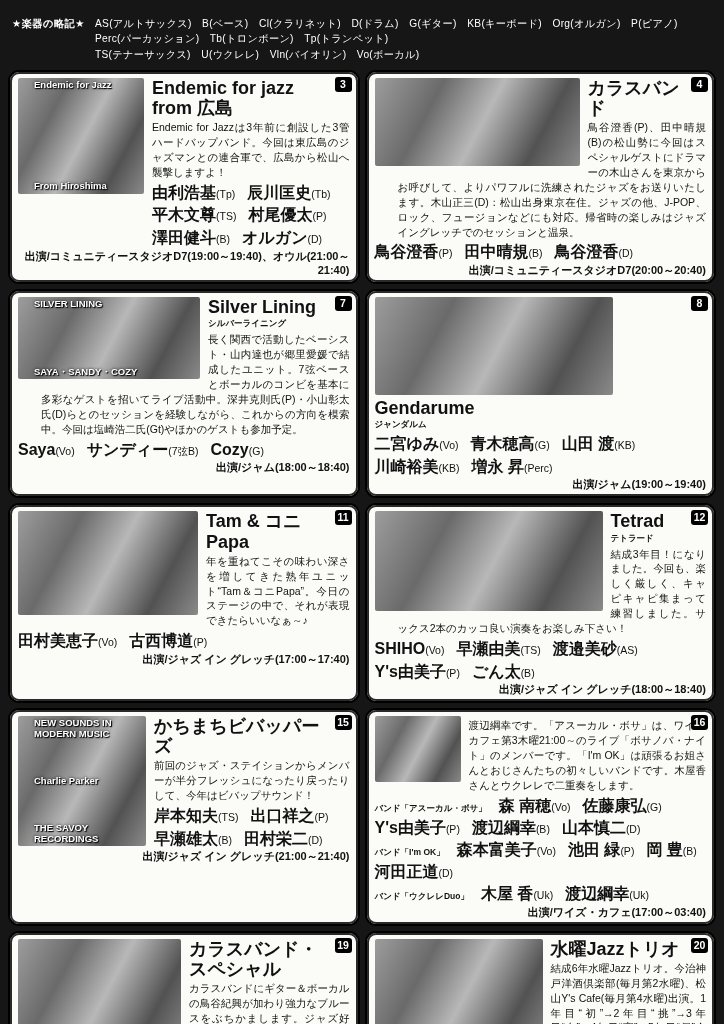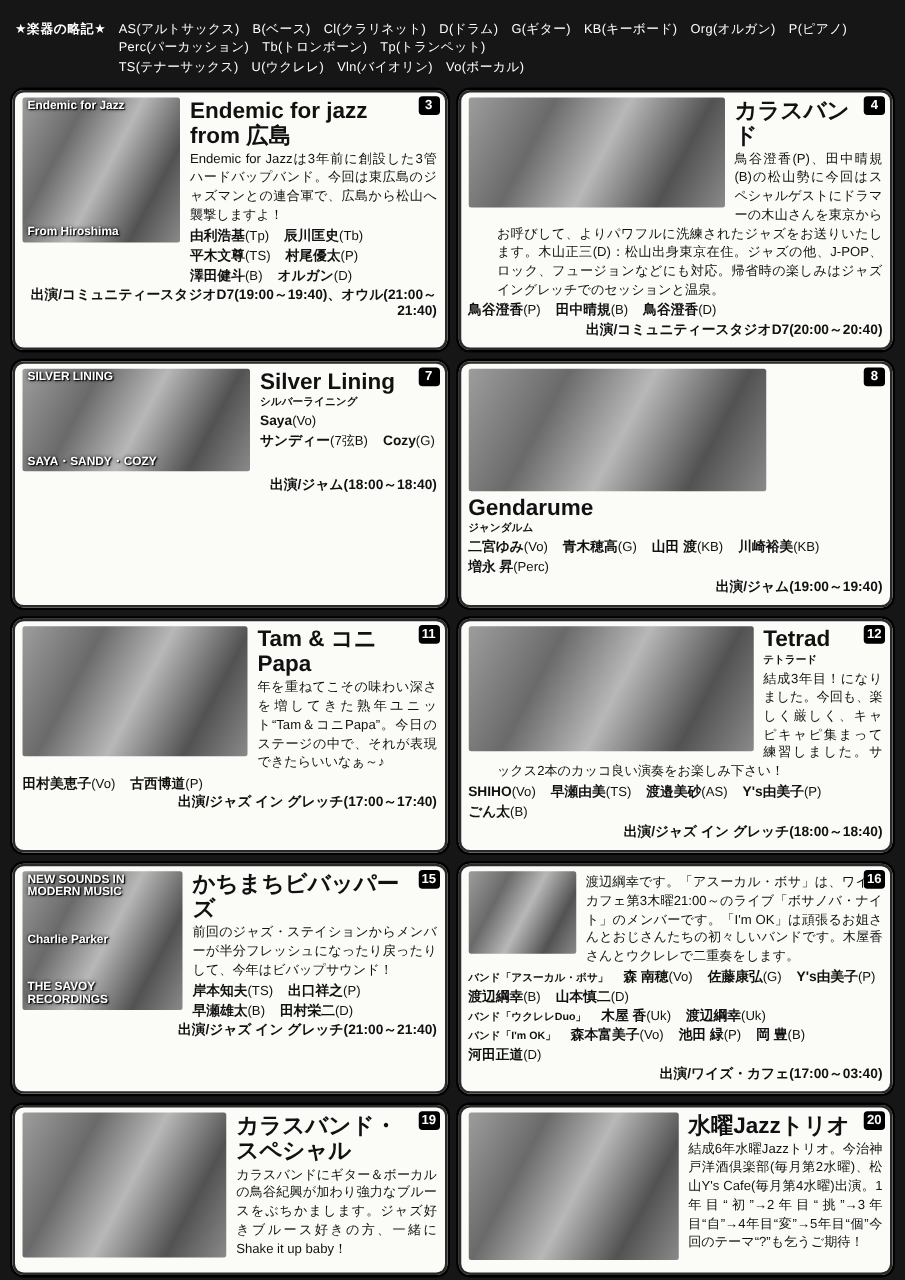--- a/index.html
+++ b/index.html
@@ -49,20 +49,21 @@
     text-align: center; border-radius: 3px; padding: 0 2px;
     z-index: 2;
   }
   .photo {
     float: left;
     margin: 0 8px 3px 0;
     border-radius: 2px;
     background: linear-gradient(118deg, #9d9d9d 0%, #6a6a6a 28%, #b8b8b8 52%, #525252 78%, #8a8a8a 100%);
     display: flex; flex-direction: column; justify-content: space-between;
     overflow: hidden;
+    padding-left: 12px;
   }
   .photo span {
     color: #fff; font-size: 9.5px; font-weight: bold;
     padding: 2px 4px; text-shadow: 0 0 3px #000, 1px 1px 1px #000;
     line-height: 1.1;
   }
   .title {
     font-size: 18px; font-weight: bold; line-height: 1.12;
     padding-right: 26px; letter-spacing: 0;
   }
@@ -72,21 +73,21 @@
     text-align: justify;
     margin-left: 23px;
   }
   .groups { margin-top: 2px; }
   .group-row {
     display: flex; flex-wrap: wrap; align-items: baseline;
     gap: 1px 12px; line-height: 1.35;
   }
   .group-label { font-size: 8.5px; font-weight: bold; white-space: nowrap; }
   .member { white-space: nowrap; font-size: 10.5px; }
-  .member b { font-size: 11px; font-weight: bold; }
+  .member b { font-size: 16px; font-weight: bold; }
   .performance {
     clear: both; text-align: right;
     font-size: 11px; font-weight: 600; margin-top: 0;
   }
 </style>
 </head>
 <body>
 
 <div class="page">
 
@@ -138,20 +139,21 @@
   </article>
 
   <article class="card">
     <span class="badge">7</span>
     <div class="photo" style="width: 182px; height: 82px;">
           <span>SILVER LINING</span>
           <span>SAYA・SANDY・COZY</span>
         </div>
     <h2 class="title">Silver Lining</h2>
     <div class="subtitle">シルバーライニング</div>
+    <p class="desc">長く関西で活動したベーシスト・山内達也が郷里愛媛で結成したユニット。7弦ベースとボーカルのコンビを基本に多彩なゲストを招いてライブ活動中。深井克則氏(P)・小山彰太氏(D)らとのセッションを経験しながら、これからの方向を模索中。今回は塩崎浩二氏(Gt)やほかのゲストも参加予定。</p>
     <div class="groups">
           <div class="group-row">
             <span class="member"><b>Saya</b>(Vo)</span>
             <span class="member"><b>サンディー</b>(7弦B)</span>
             <span class="member"><b>Cozy</b>(G)</span>
           </div>
         </div>
     <div class="performance">出演/ジャム(18:00～18:40)</div>
   </article>
 
@@ -200,21 +202,21 @@
             <span class="member"><b>渡邉美砂</b>(AS)</span>
             <span class="member"><b>Y's由美子</b>(P)</span>
             <span class="member"><b>ごん太</b>(B)</span>
           </div>
         </div>
     <div class="performance">出演/ジャズ イン グレッチ(18:00～18:40)</div>
   </article>
 
   <article class="card">
     <span class="badge">15</span>
-    <div class="photo" style="width: 128px; height: 111px;">
+    <div class="photo" style="width: 128px; height: 130px;">
           <span>NEW SOUNDS IN MODERN MUSIC</span>
           <span>Charlie Parker</span>
           <span>THE SAVOY RECORDINGS</span>
         </div>
     <h2 class="title">かちまちビバッパーズ</h2>
 
     <p class="desc">前回のジャズ・ステイションからメンバーが半分フレッシュになったり戻ったりして、今年はビバップサウンド！</p>
     <div class="groups">
           <div class="group-row">
             <span class="member"><b>岸本知夫</b>(TS)</span>
@@ -234,31 +236,31 @@
     <div class="groups">
           <div class="group-row">
             <span class="group-label">バンド「アスーカル・ボサ」</span>
             <span class="member"><b>森 南穂</b>(Vo)</span>
             <span class="member"><b>佐藤康弘</b>(G)</span>
             <span class="member"><b>Y's由美子</b>(P)</span>
             <span class="member"><b>渡辺綱幸</b>(B)</span>
             <span class="member"><b>山本慎二</b>(D)</span>
           </div>
           <div class="group-row">
-            <span class="group-label">バンド「ウクレレDuo」</span>
-            <span class="member"><b>木屋 香</b>(Uk)</span>
-            <span class="member"><b>渡辺綱幸</b>(Uk)</span>
-          </div>
-          <div class="group-row">
             <span class="group-label">バンド「I'm OK」</span>
             <span class="member"><b>森本富美子</b>(Vo)</span>
             <span class="member"><b>池田 緑</b>(P)</span>
             <span class="member"><b>岡 豊</b>(B)</span>
             <span class="member"><b>河田正道</b>(D)</span>
           </div>
+          <div class="group-row">
+            <span class="group-label">バンド「ウクレレDuo」</span>
+            <span class="member"><b>木屋 香</b>(Uk)</span>
+            <span class="member"><b>渡辺綱幸</b>(Uk)</span>
+          </div>
         </div>
     <div class="performance">出演/ワイズ・カフェ(17:00～03:40)</div>
   </article>
 
   <article class="card">
     <span class="badge">19</span>
     <div class="photo" style="width: 163px; height: 116px;"></div>
     <h2 class="title">カラスバンド・スペシャル</h2>
 
     <p class="desc">カラスバンドにギター＆ボーカルの鳥谷紀興が加わり強力なブルースをぶちかまします。ジャズ好きブルース好きの方、一緒にShake it up baby！</p>

